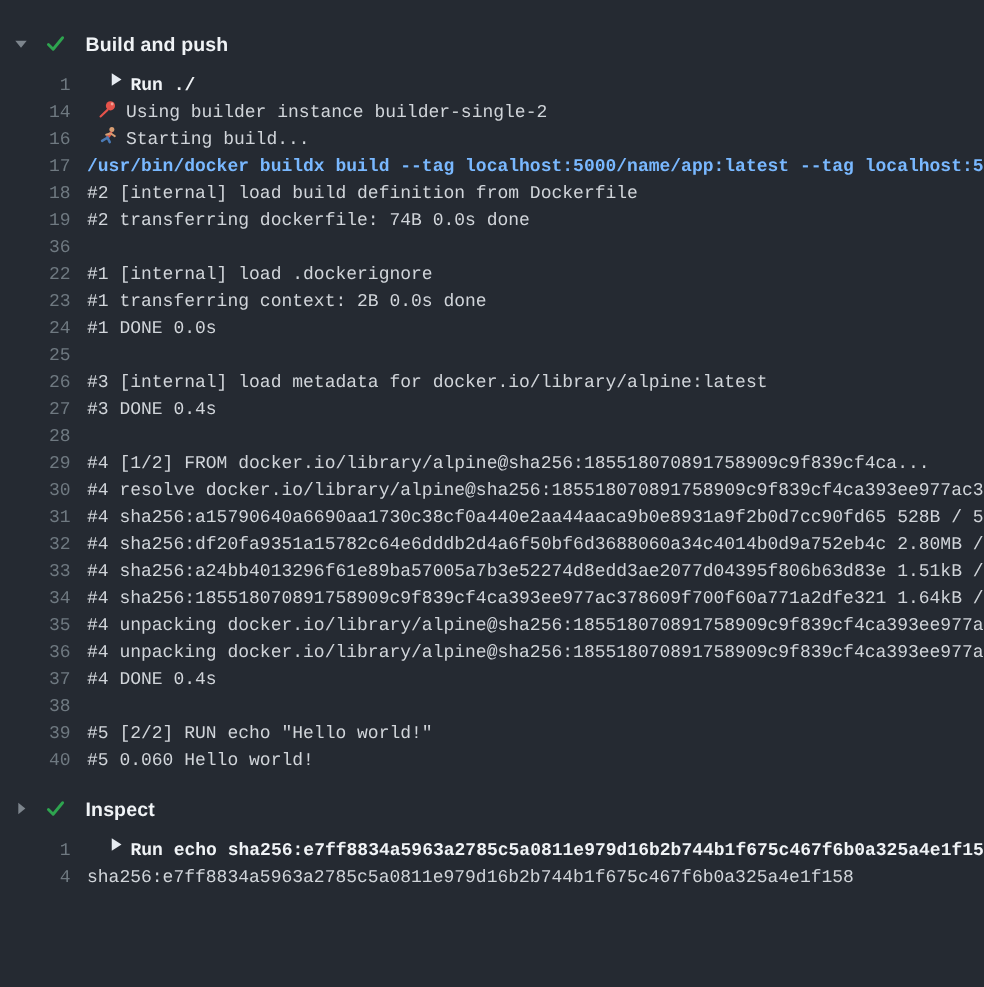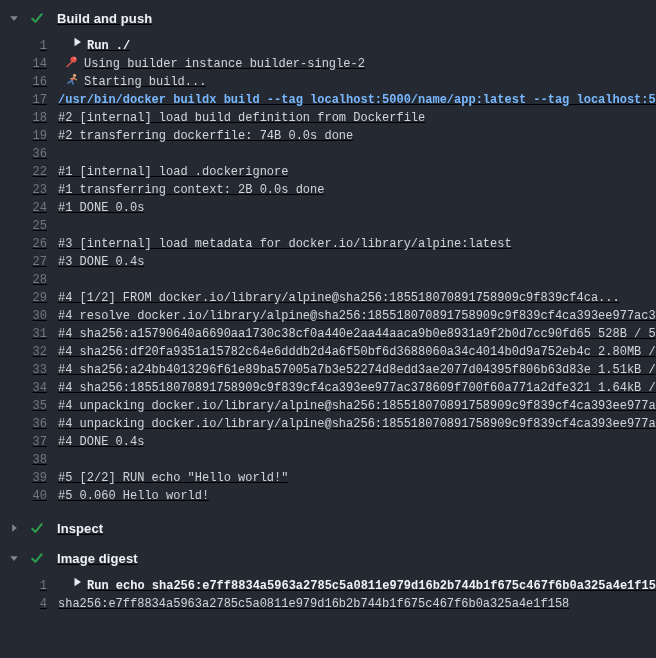--- a/index.html
+++ b/index.html
@@ -2,21 +2,21 @@
 <html><head>
 <meta charset="utf-8">
 <style>
   html, body {
     margin: 0; padding: 0;
     width: 656px; height: 658px;
     overflow: hidden;
     background: #252a32;
     font-family: "Liberation Sans", sans-serif;
   }
-  .viewer { padding-top: 3px; text-decoration: underline; }
+  .viewer { padding-top: 14px; }
 
   .group-header {
     display: flex;
     align-items: center;
     height: 30px;
     cursor: pointer;
   }
   .chev { margin-left: 9px; width: 10px; display: flex; align-items: center; flex: none; }
   .check { margin-left: 11px; display: flex; align-items: center; flex: none; }
   .gtitle {
@@ -125,33 +125,20 @@
         </span>
         <span class="check">
           <svg width="14" height="14" viewBox="0 0 16 16">
             <path d="M2.6 8.8l3.6 3.6 7.2-8.8" fill="none" stroke="#2ea44f" stroke-width="2.2" stroke-linecap="round" stroke-linejoin="round"></path>
           </svg>
         </span>
         <span class="gtitle">Inspect</span>
       </div>
     </div>
     <div class="group">
-      <div class="group-header">
-        <span class="chev">
-          <svg width="10" height="10" viewBox="0 0 10 10">
-            <path d="M1.2 3.2h7.6L5 7.9z" fill="#7d858d"></path>
-          </svg>
-        </span>
-        <span class="check">
-          <svg width="14" height="14" viewBox="0 0 16 16">
-            <path d="M2.6 8.8l3.6 3.6 7.2-8.8" fill="none" stroke="#2ea44f" stroke-width="2.2" stroke-linecap="round" stroke-linejoin="round"></path>
-          </svg>
-        </span>
-        <span class="gtitle">Image digest</span>
-      </div>
       <div class="group-body">
         <div class="log-line"><span class="line-num">1</span><span class="line-content run"><span class="run-arrow"><svg width="9" height="10" viewBox="0 0 9 10">
                 <path d="M1.5 0.8v8.4L8 5z" fill="#e6ebf1"></path>
               </svg></span><span class="line-text">Run echo sha256:e7ff8834a5963a2785c5a0811e979d16b2b744b1f675c467f6b0a325a4e1f158</span></span></div>
         <div class="log-line"><span class="line-num">4</span><span class="line-content plain"><span class="line-text">sha256:e7ff8834a5963a2785c5a0811e979d16b2b744b1f675c467f6b0a325a4e1f158</span></span></div>
       </div>
     </div>
   </div>
 
 </body></html>

